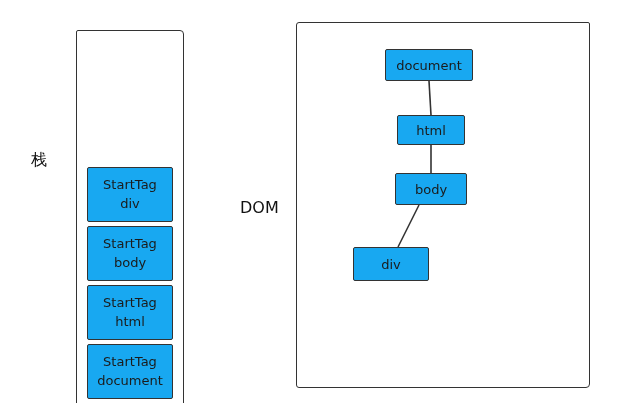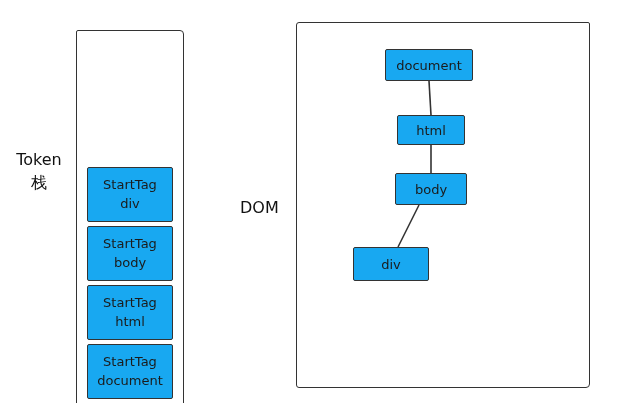--- a/index.html
+++ b/index.html
@@ -104,21 +104,20 @@
   .node-html     { left: 100px; top: 92px;  width: 68px; height: 30px; }
   .node-body     { left: 98px;  top: 150px; width: 72px; height: 32px; }
   .node-div      { left: 56px;  top: 224px; width: 76px; height: 34px; }
 </style>
 </head>
 <body>
 
 <div class="canvas">
 
   <div class="token-label">
-    <div>Token</div>
     <div>栈</div>
   </div>
 
   <div class="stack-box">
     <div class="stack-item">
       <span>StartTag</span>
       <span>div</span>
     </div>
     <div class="stack-item">
       <span>StartTag</span>

